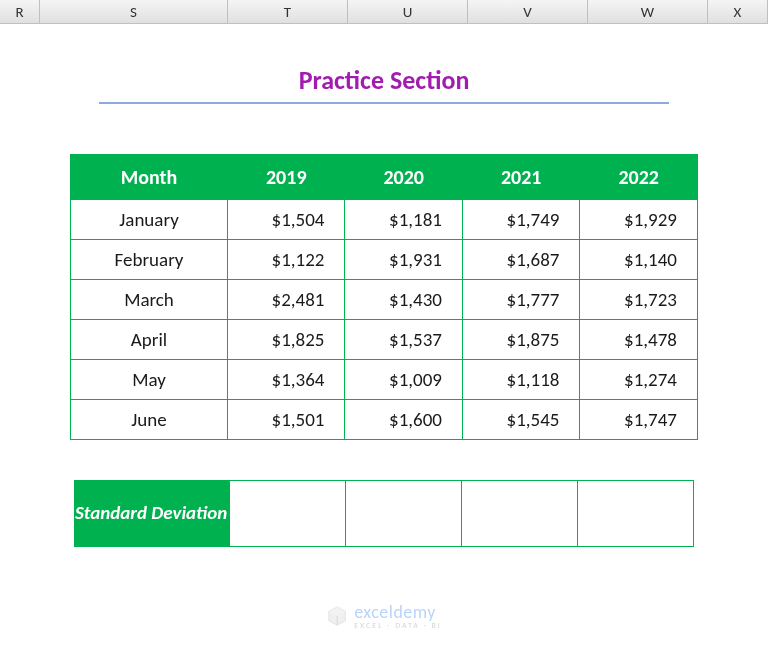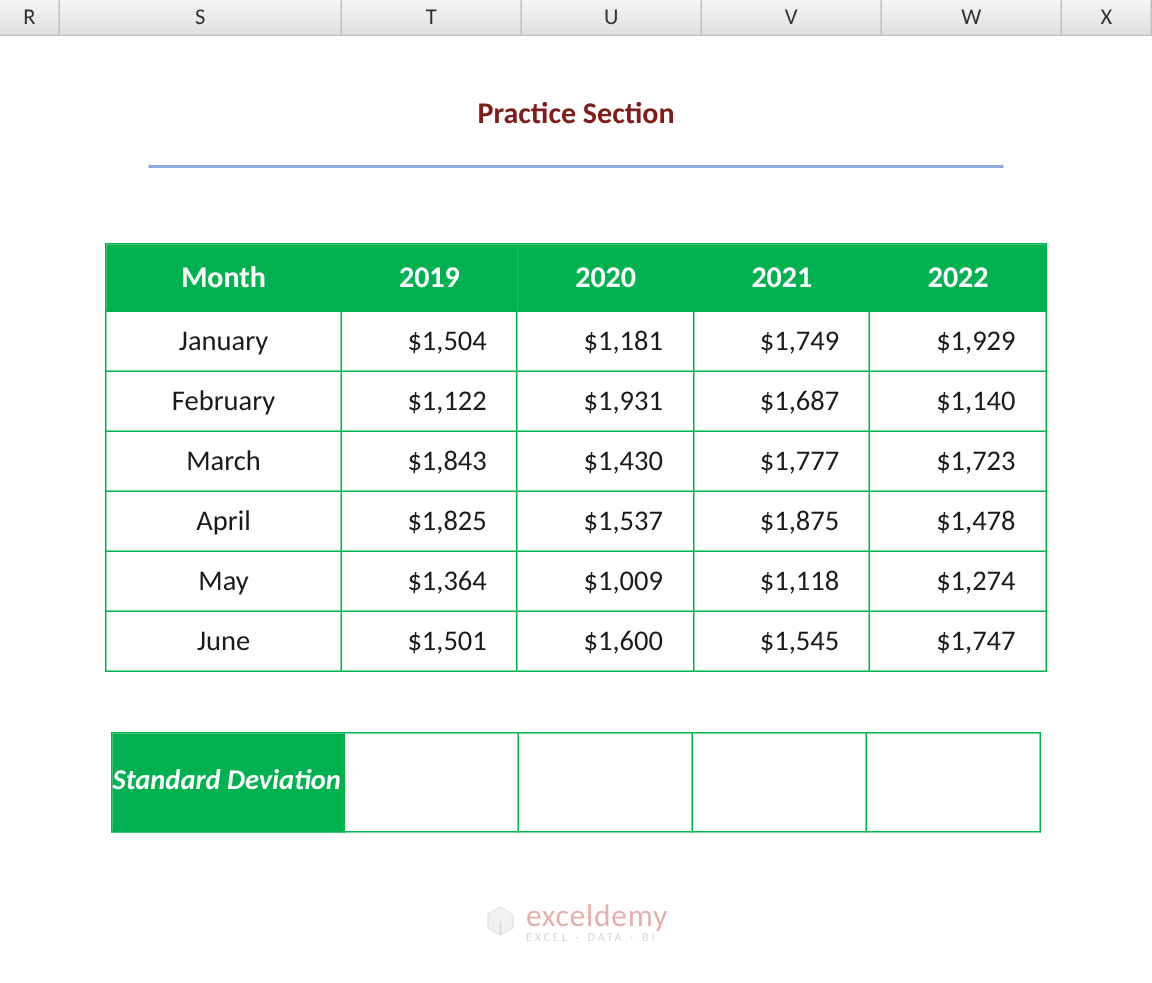--- a/index.html
+++ b/index.html
@@ -37,24 +37,24 @@
     .col-W { width: 120px; }
     .col-X { width: 60px; }
     .content {
       padding: 40px 70px 0 70px;
     }
     .title-section {
       text-align: center;
       margin-bottom: 50px;
     }
     .title {
-      font-size: 20px;
+      font-size: 26px;
       font-weight: bold;
-      color: #7f1d1d;
-      padding-bottom: 22px;
+      color: #a21caf;
+      padding-bottom: 6px;
     }
     .title-underline {
       border-bottom: 2px solid #8ea9db;
       width: 570px;
       margin: 0 auto;
     }
     .data-table {
       border-collapse: collapse;
       width: 628px;
       margin: 0 auto 40px auto;
@@ -120,22 +120,22 @@
       display: flex;
       align-items: center;
       gap: 6px;
       opacity: 0.35;
     }
     .watermark-icon {
       width: 22px;
       height: 22px;
     }
     .watermark-text {
-      font-size: 21px;
-      color: #b91c1c;
+      font-size: 18px;
+      color: #3b82f6;
       letter-spacing: 0.5px;
     }
     .watermark-sub {
       font-size: 8px;
       color: #888;
       letter-spacing: 2px;
       margin-top: -3px;
     }
     .watermark-stack {
       display: flex;
@@ -182,21 +182,21 @@
       </tr>
       <tr>
         <td class="month-cell">February</td>
         <td class="value-cell">$1,122</td>
         <td class="value-cell">$1,931</td>
         <td class="value-cell">$1,687</td>
         <td class="value-cell">$1,140</td>
       </tr>
       <tr>
         <td class="month-cell">March</td>
-        <td class="value-cell">$1,843</td>
+        <td class="value-cell">$2,481</td>
         <td class="value-cell">$1,430</td>
         <td class="value-cell">$1,777</td>
         <td class="value-cell">$1,723</td>
       </tr>
       <tr>
         <td class="month-cell">April</td>
         <td class="value-cell">$1,825</td>
         <td class="value-cell">$1,537</td>
         <td class="value-cell">$1,875</td>
         <td class="value-cell">$1,478</td>

